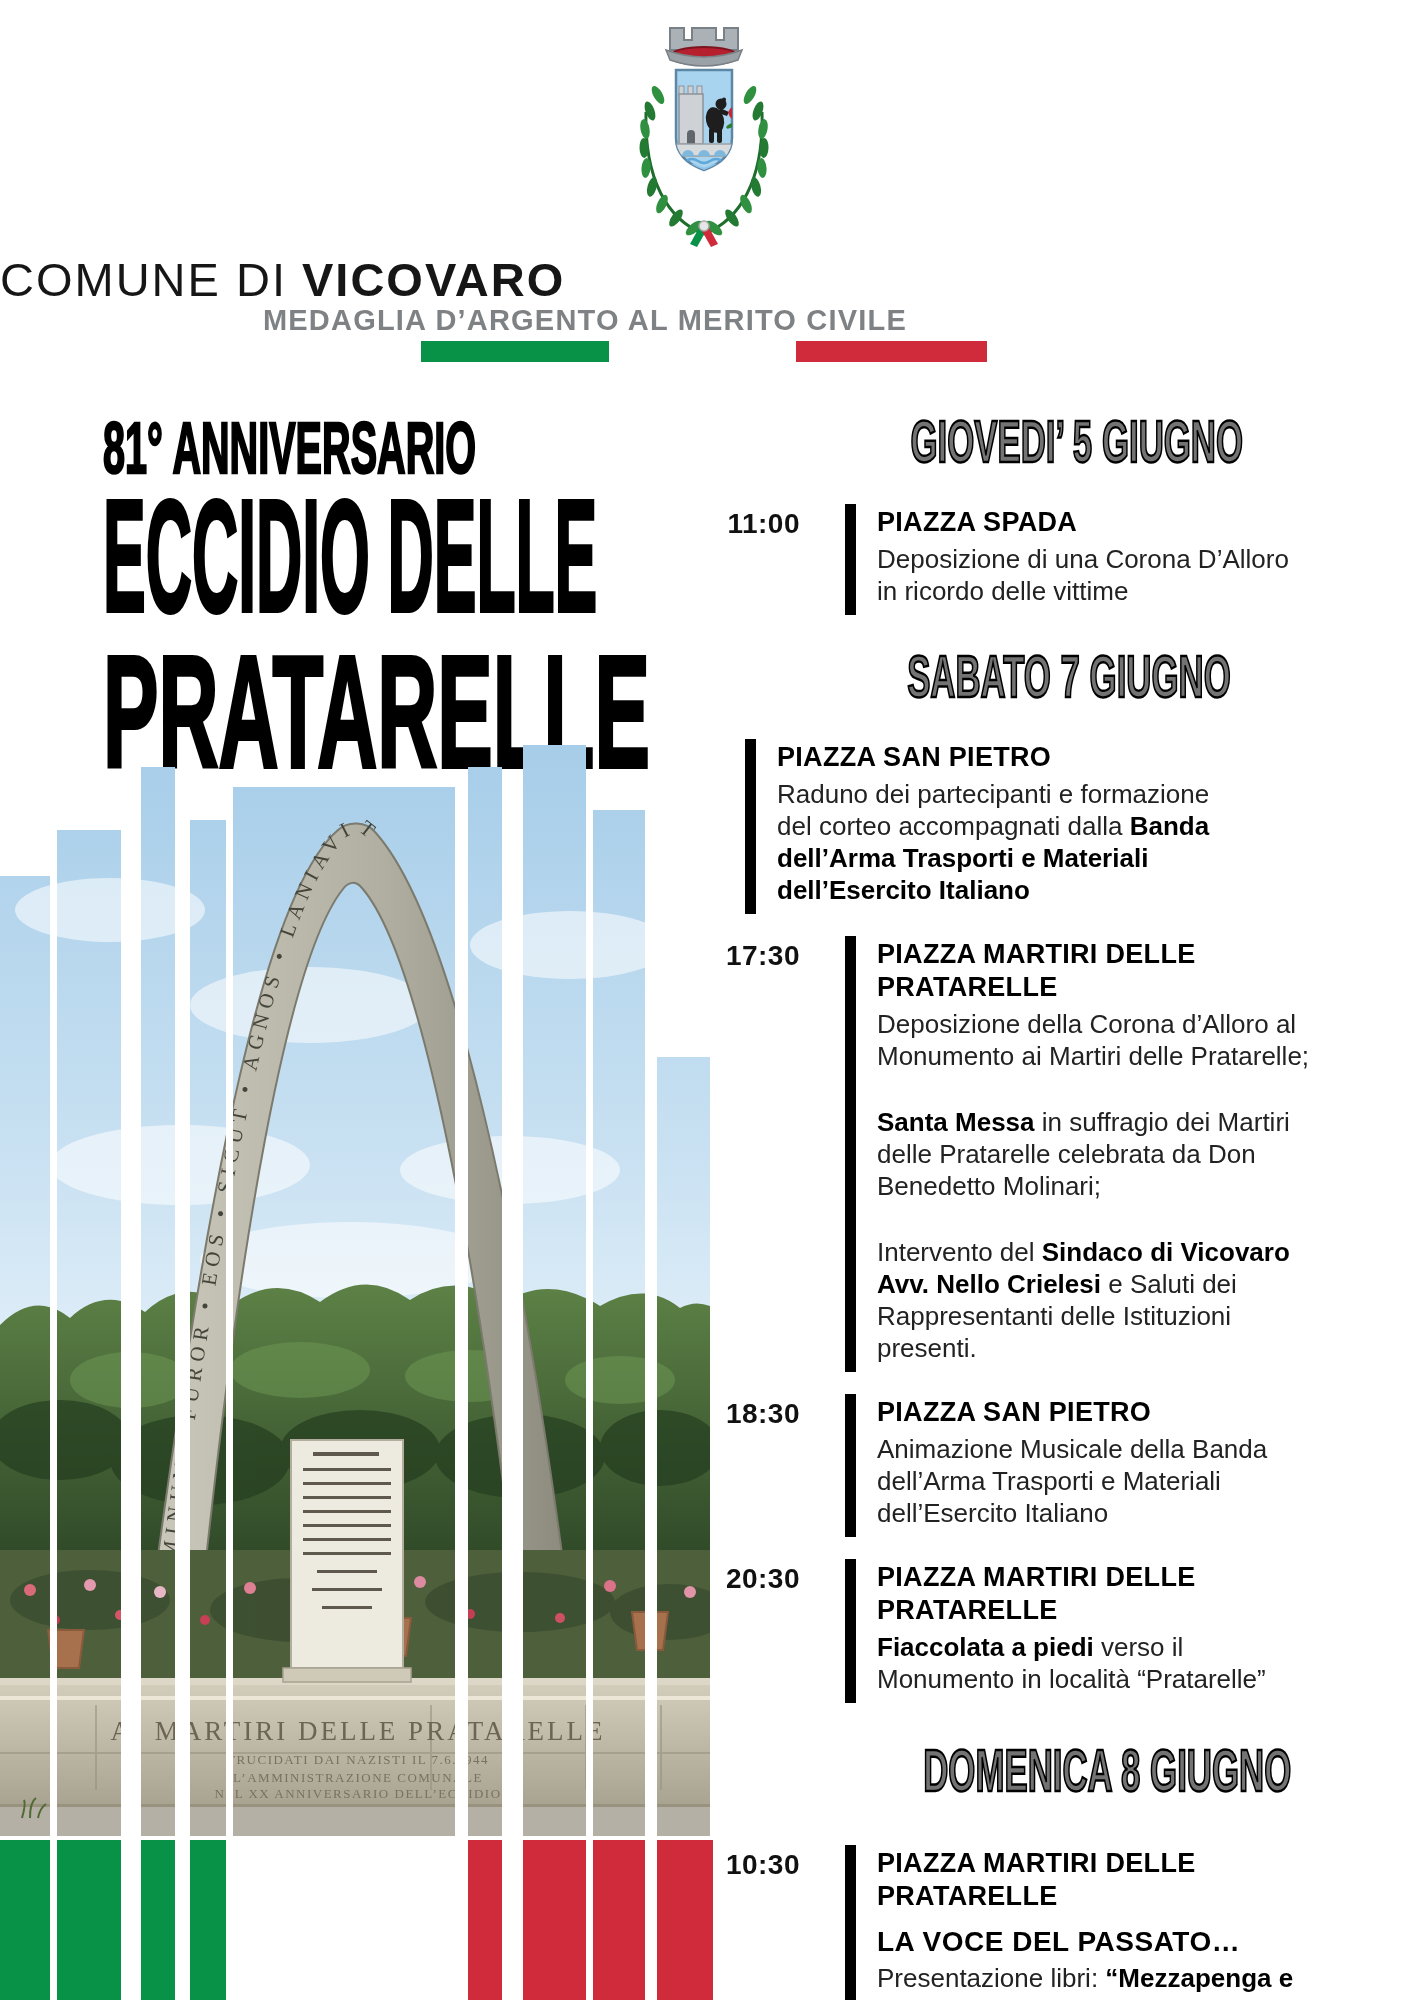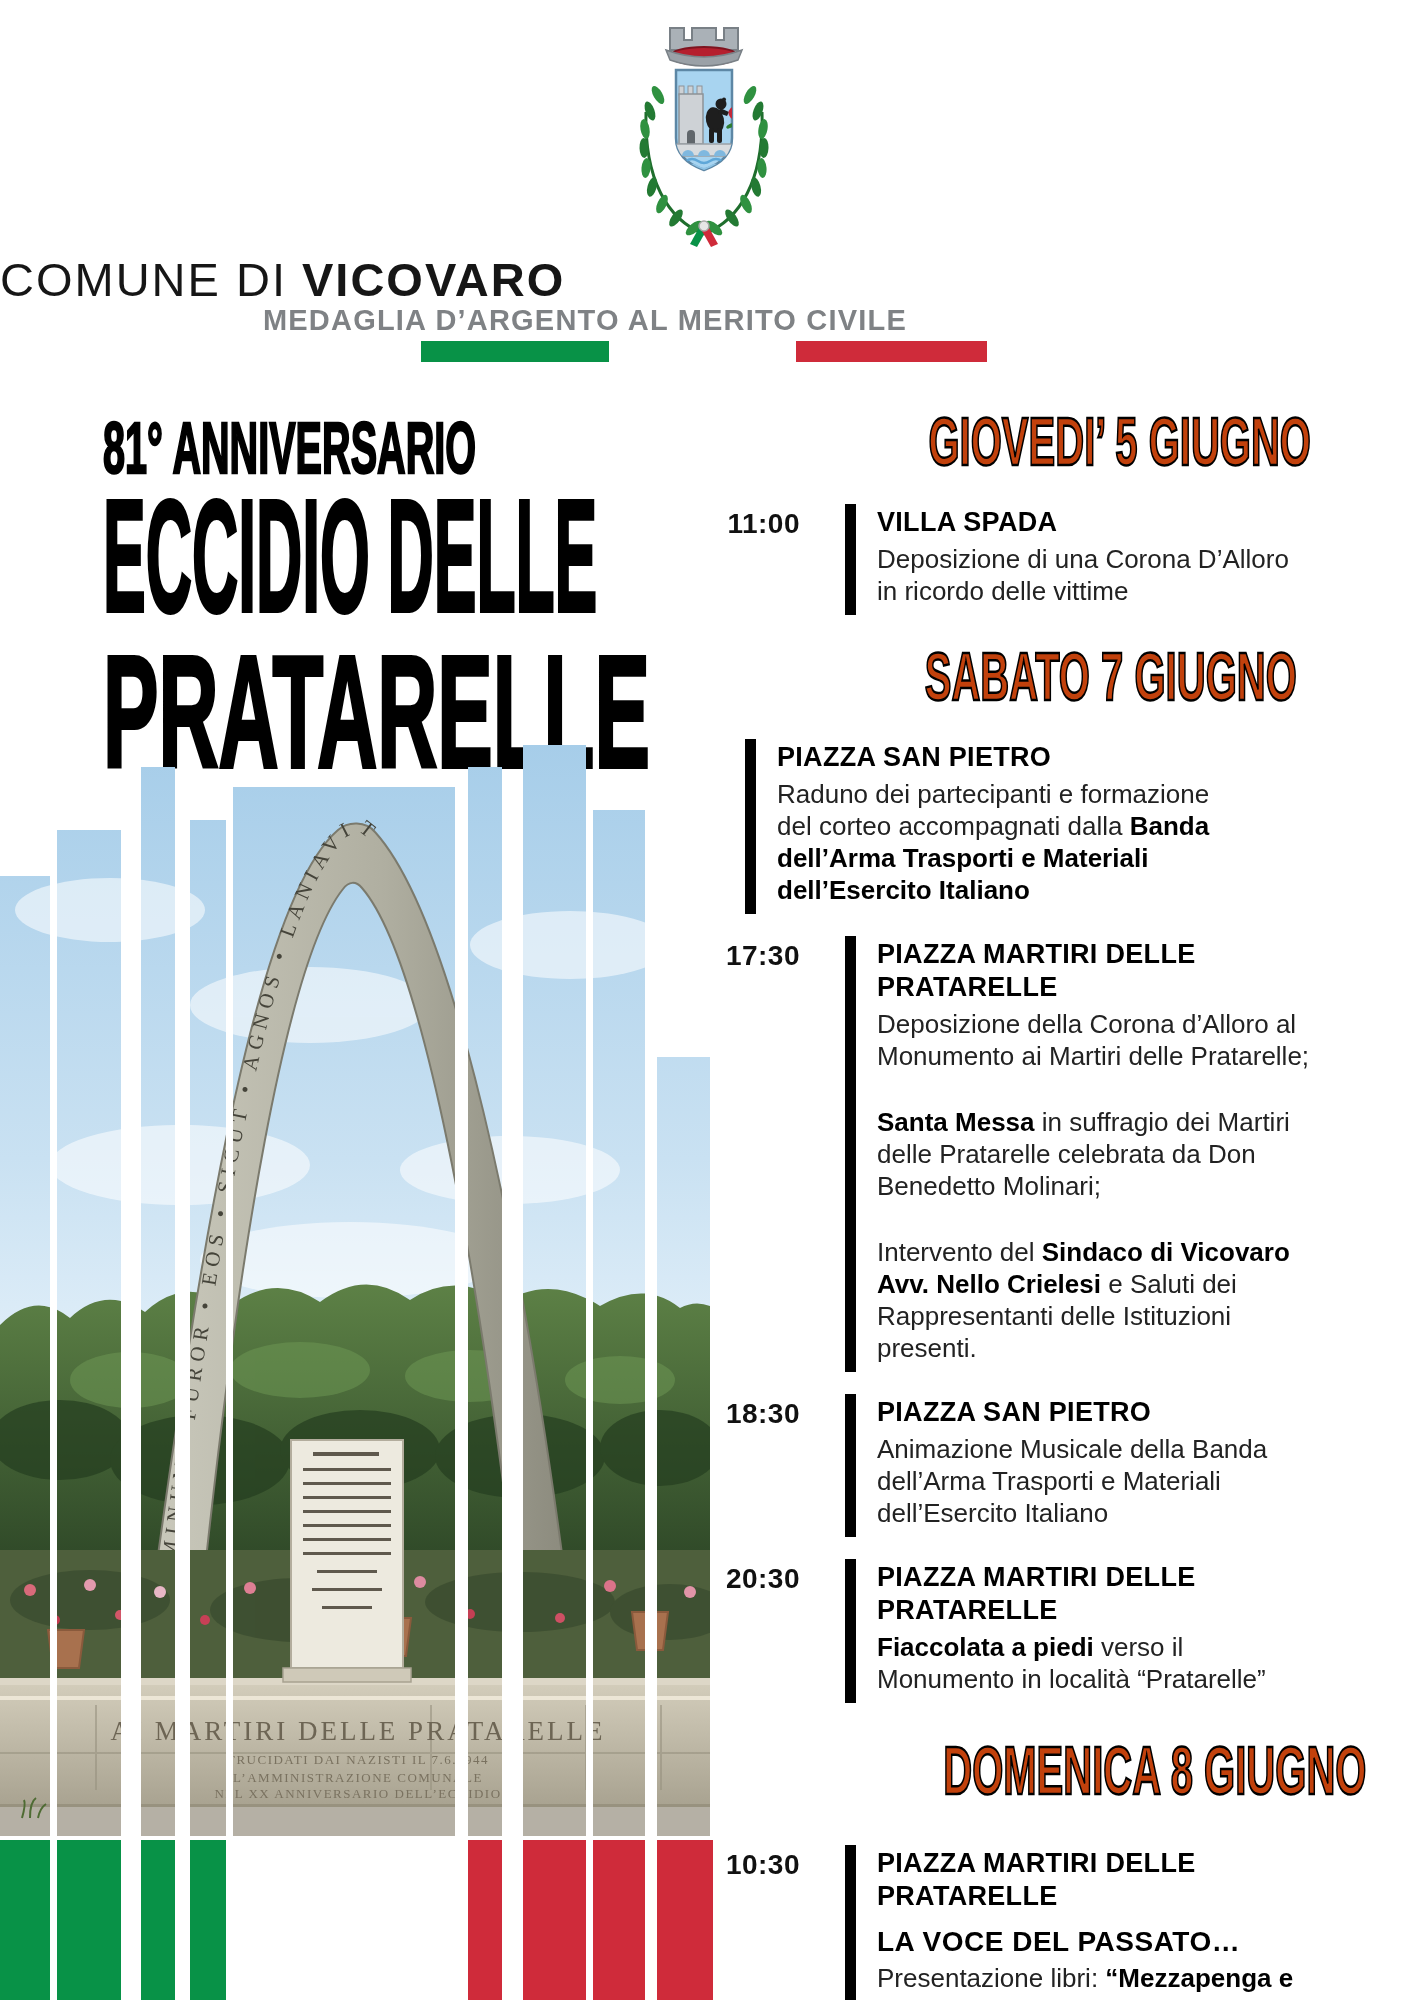--- a/index.html
+++ b/index.html
@@ -20,22 +20,22 @@
   .title-line{position:absolute;left:103px;line-height:1;font-weight:700;color:#000;white-space:nowrap;margin:0;}
   .title-line>span{display:inline-block;transform-origin:left top;}
   .tl1{top:412px;font-size:72px;}
   .tl1>span{transform:scaleX(.55);-webkit-text-stroke:2.5px #000;}
   .tl2{top:476px;font-size:160px;}
   .tl2>span{transform:scaleX(.40);-webkit-text-stroke:4px #000;}
   .tl3{top:632px;font-size:160px;}
   .tl3>span{transform:scaleX(.52);-webkit-text-stroke:4px #000;}
   
   .schedule{position:absolute;left:700px;top:402px;width:612px;}
-  .day-header{text-align:center;padding-left:90px;font-size:69px;line-height:80px;font-weight:700;
-        color:#c2410c;margin:0 0 22px 0;white-space:nowrap;}
+  .day-header{text-align:center;padding-left:90px;font-size:60px;line-height:80px;font-weight:700;
+        color:#737373;margin:0 0 22px 0;white-space:nowrap;}
   .day-header>span{display:inline-block;transform-origin:center top;transform:scaleX(.58);-webkit-text-stroke:2.5px #000;}
   .day-header.day-2{margin-top:28px;margin-bottom:34px;}
   .ev{display:flex;margin-bottom:22px;}
   .ev-time{width:100px;flex-shrink:0;text-align:right;font-size:28px;font-weight:700;padding-top:4px;
         letter-spacing:.5px;color:#111;}
   .ev-content{margin-left:45px;border-left:11px solid #000;padding:2px 0 8px 21px;width:435px;}
   .ev-loc{font-size:27px;font-weight:700;letter-spacing:.3px;color:#000;line-height:33px;margin-bottom:4px;}
   .ev-sub{font-size:28px;font-weight:700;letter-spacing:.5px;color:#000000;line-height:33px;margin:12px 0 4px 0;}
   .ev-content p{margin:0 0 34px 0;font-size:26px;line-height:32px;color:#222;}
   .ev-content p:last-child{margin-bottom:0;}
@@ -257,21 +257,21 @@
 
   <div class="title-line tl1"><span>81° ANNIVERSARIO</span></div>
   <div class="title-line tl2"><span>ECCIDIO DELLE</span></div>
   <div class="title-line tl3"><span>PRATARELLE</span></div>
 
   <section class="schedule">
       <div class="day-header day-0"><span>GIOVEDI’ 5 GIUGNO</span></div>
       <div class="ev">
         <div class="ev-time">11:00</div>
         <div class="ev-content">
-          <div class="ev-loc">VILLA SPADA</div>
+          <div class="ev-loc">PIAZZA SPADA</div>
           <p><span>Deposizione di una Corona D’Alloro in ricordo delle vittime</span></p>
         </div>
       </div>
       <div class="day-header day-1"><span>SABATO 7 GIUGNO</span></div>
       <div class="ev">
         <div class="ev-content">
           <div class="ev-loc">PIAZZA SAN PIETRO</div>
           <p><span>Raduno dei partecipanti e formazione del corteo accompagnati dalla </span><span class="b">Banda dell’Arma Trasporti e Materiali dell’Esercito Italiano</span></p>
         </div>
       </div>

